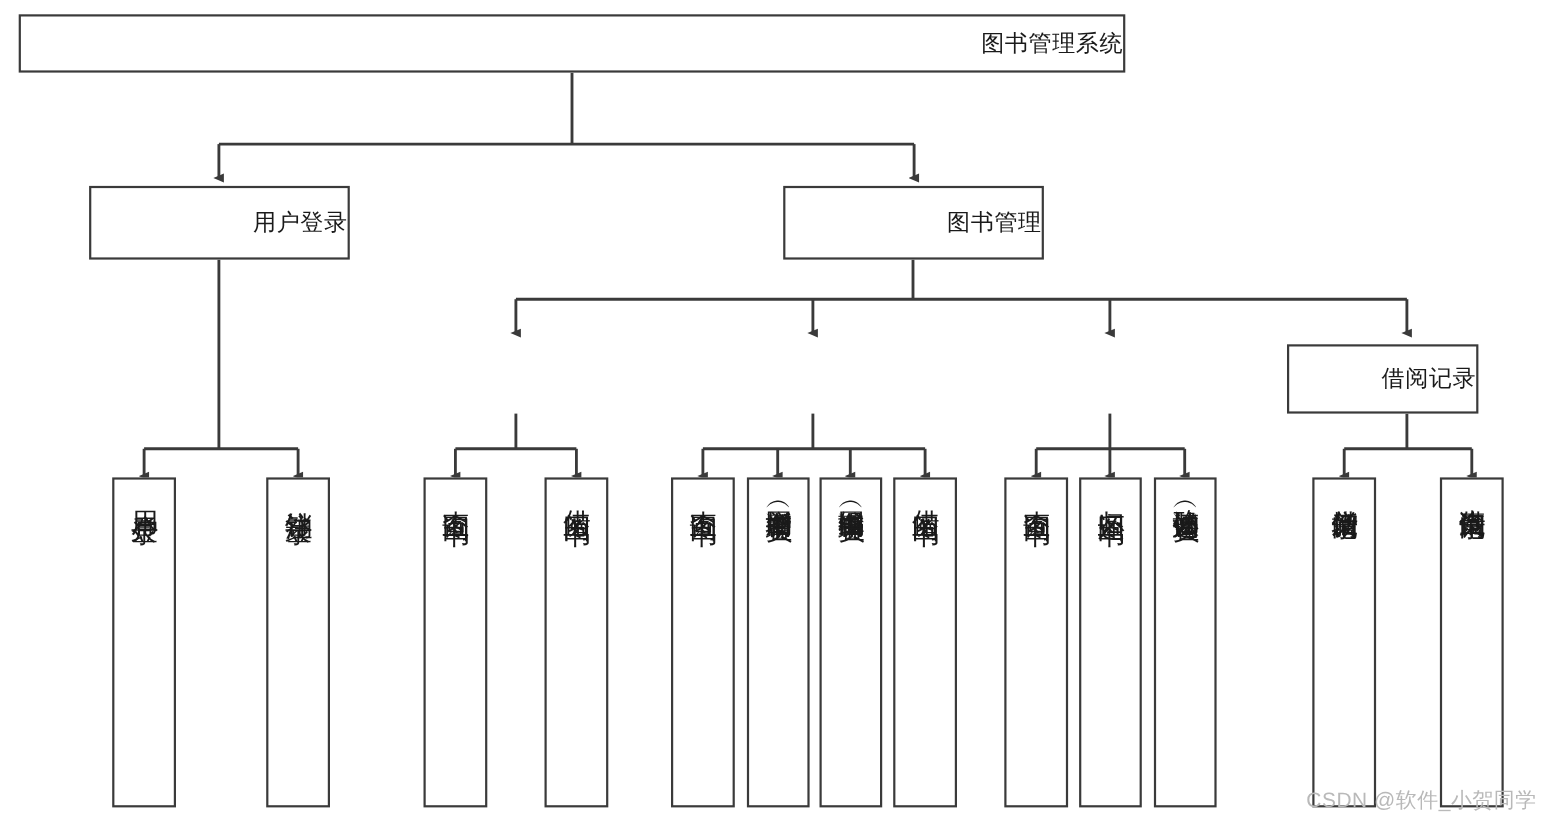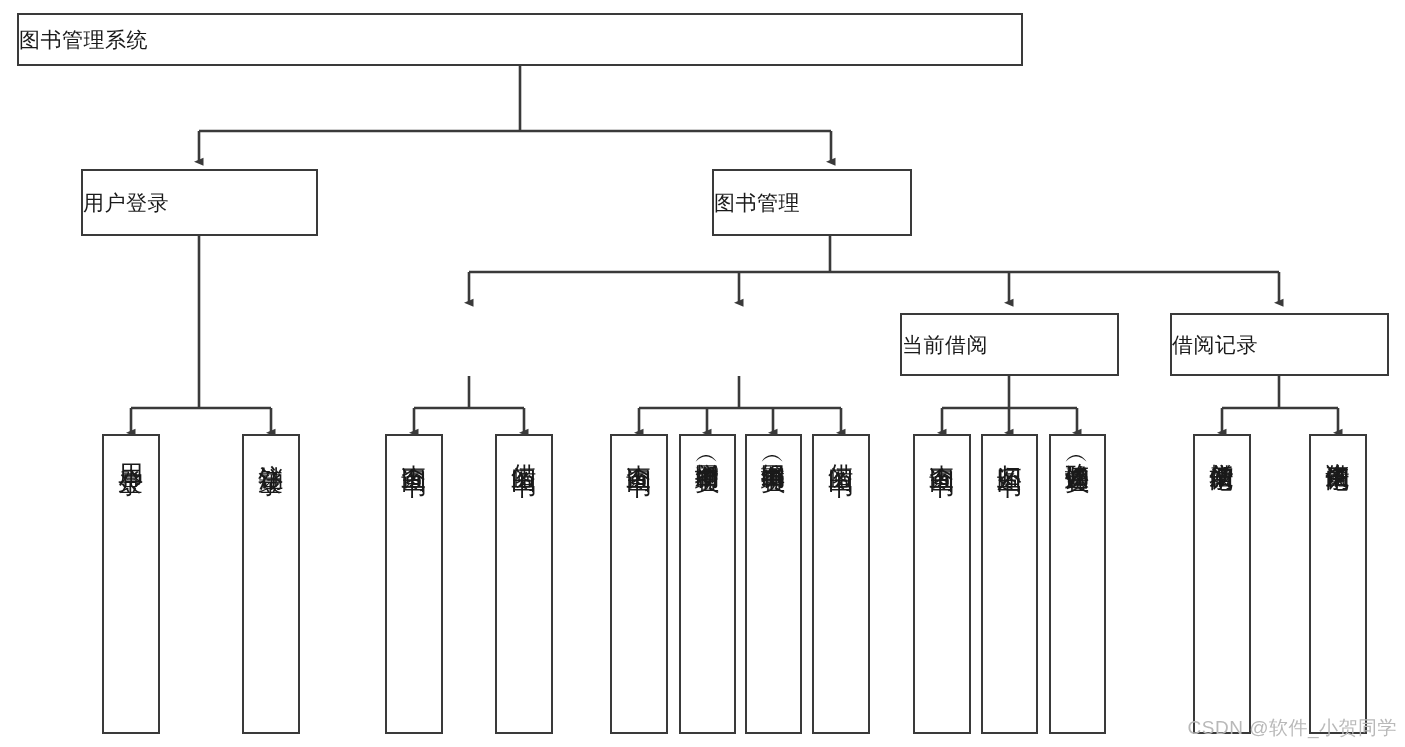--- a/index.html
+++ b/index.html
@@ -25,21 +25,21 @@
     height: 747px;
     pointer-events: none;
   }
   .node {
     position: absolute;
     box-sizing: border-box;
     border: 2px solid #3a3a3a;
     background: #ffffff;
     display: flex;
     align-items: center;
-    justify-content: flex-start;
+    justify-content: flex-end;
     color: #1a1a1a;
     z-index: 2;
   }
   .node .label {
     display: block;
     text-align: center;
     line-height: 1.0;
     white-space: pre-line;
   }
   .node.horiz .label {
@@ -130,28 +130,25 @@
     </g>
   </svg>
 
   <div class="node horiz" style="left:17px; top:13px; width:1006px; height:53px;">
     <span class="label">图书管理系统</span>
   </div>
 
   <div class="node horiz" style="left:81px; top:169px; width:237px; height:67px;">
     <span class="label">用户登录</span>
   </div>
-  <div class="node horiz" style="left:712px; top:169px; width:200px; height:67px;">
+  <div class="node horiz" style="left:712px; top:169px; width:237px; height:67px;">
     <span class="label">图书管理</span>
   </div>
 
-  <div class="node horiz" style="left:900px; top:313px; width:219px; height:63px;">
-    <span class="label">当前借阅</span>
-  </div>
-  <div class="node horiz" style="left:1170px; top:313px; width:219px; height:63px;">
+  <div class="node horiz" style="left:1170px; top:313px; width:174px; height:63px;">
     <span class="label">借阅记录</span>
   </div>
 
   <div class="node vert" style="left:102px; top:434px; width:58px; height:300px;">
     <span class="label">用户登录</span>
   </div>
   <div class="node vert" style="left:242px; top:434px; width:58px; height:300px;">
     <span class="label">注销登录</span>
   </div>
 

